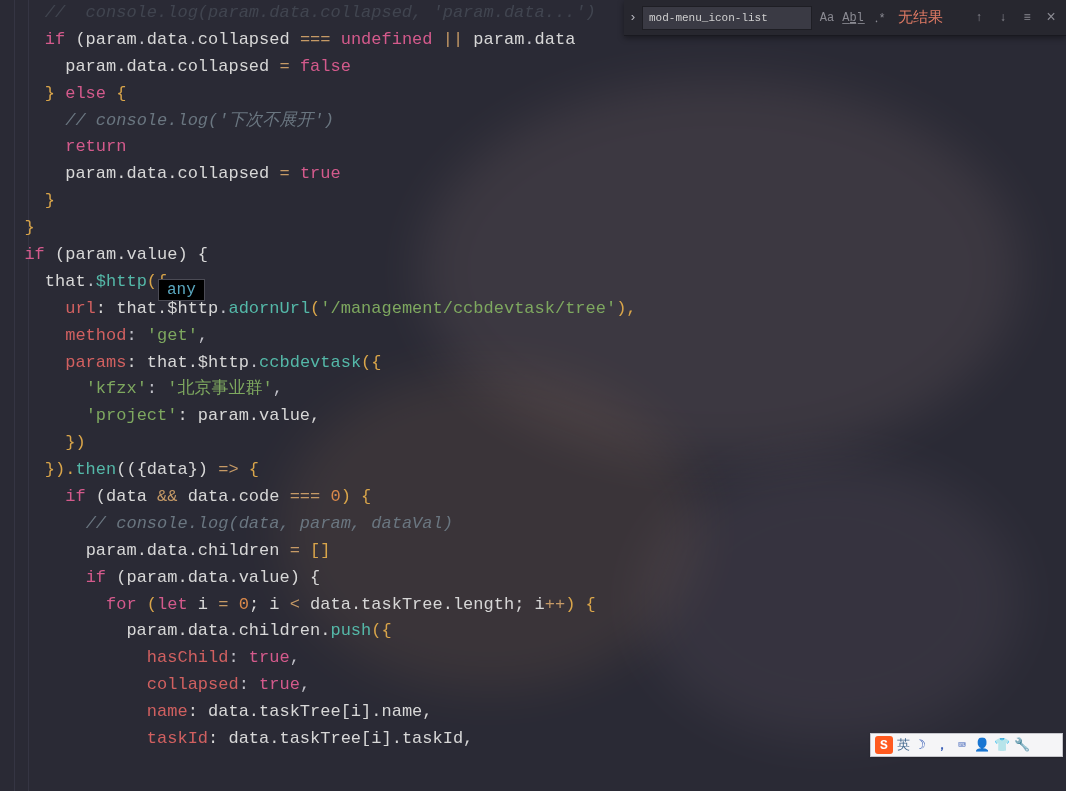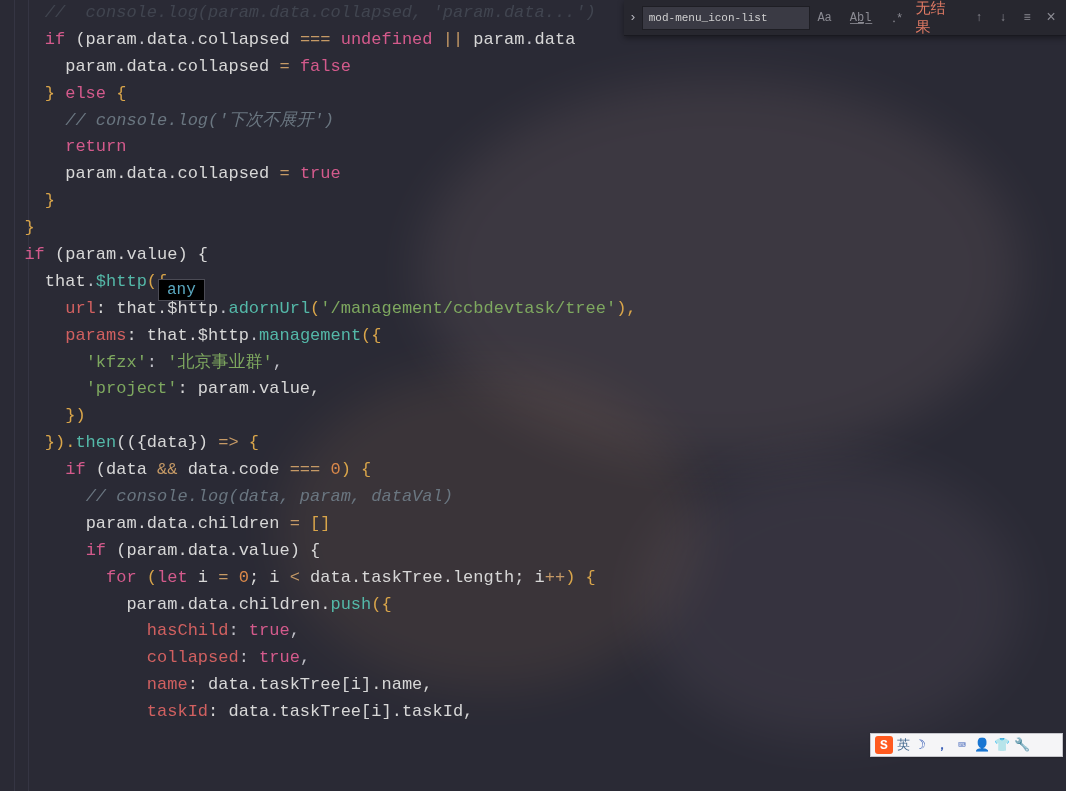--- a/index.html
+++ b/index.html
@@ -77,21 +77,21 @@
     display:flex; align-items:center; justify-content:center;
     color: #b8b8c0; cursor:pointer;
   }
   .find-input {
     background:#3a3a44; border:1px solid #1e1e24;
     height:24px; width:170px;
     color:#d0d0d0; font-size:11px;
     padding: 0 6px;
     font-family: inherit;
   }
-  .find-ctrls { display:flex; gap:14px; margin-left:4px; }
+  .find-ctrls { display:flex; gap:4px; margin-left:4px; }
   .find-btn {
     width:22px; height:22px;
     display:flex; align-items:center; justify-content:center;
     color:#8a8a92; font-size:12px; cursor:pointer;
     border:1px solid transparent;
   }
   .find-result { color:#e07a64; margin: 0 8px; font-size:15px; }
   .find-nav { display:flex; gap:2px; margin-left:auto; margin-right:4px;}
   .regex-btn { letter-spacing:-1px; }
 
@@ -153,22 +153,23 @@
 <div class="line">    <span class="brk">}</span></div>
 
 <div class="line">  <span class="brk">}</span></div>
 
 <div class="line">  <span class="kw">if</span><span class="var"> (param</span><span class="var">.value) {</span></div>
 
 <div class="line">    <span class="var">that</span><span class="punc">.</span><span class="fn">$http</span><span class="brk">({</span></div>
 
 <div class="line">      <span class="key">url</span><span class="var">: that.</span><span class="var">$http</span><span class="punc">.</span><span class="fn">adornUrl</span><span class="brk">(</span><span class="str">'/management/ccbdevtask/tree'</span><span class="brk">),</span></div>
 
-
-<div class="line">      <span class="key">params</span><span class="var">: that.</span><span class="var">$http</span><span class="punc">.</span><span class="fn">management</span><span class="brk">({</span></div>
+<div class="line">      <span class="key">method</span><span class="punc">: </span><span class="str">'get'</span><span class="punc">,</span></div>
+
+<div class="line">      <span class="key">params</span><span class="var">: that.</span><span class="var">$http</span><span class="punc">.</span><span class="fn">ccbdevtask</span><span class="brk">({</span></div>
 
 <div class="line">        <span class="str">'kfzx'</span><span class="punc">: </span><span class="str">'北京事业群'</span><span class="punc">,</span></div>
 
 <div class="line">        <span class="str">'project'</span><span class="var">: param.value,</span></div>
 
 
 <div class="line">      <span class="brk">})</span></div>
 
 <div class="line">    <span class="brk">}).</span><span class="fn">then</span><span class="var">(({data}) </span><span class="op">=&gt;</span><span class="brk"> {</span></div>
 

